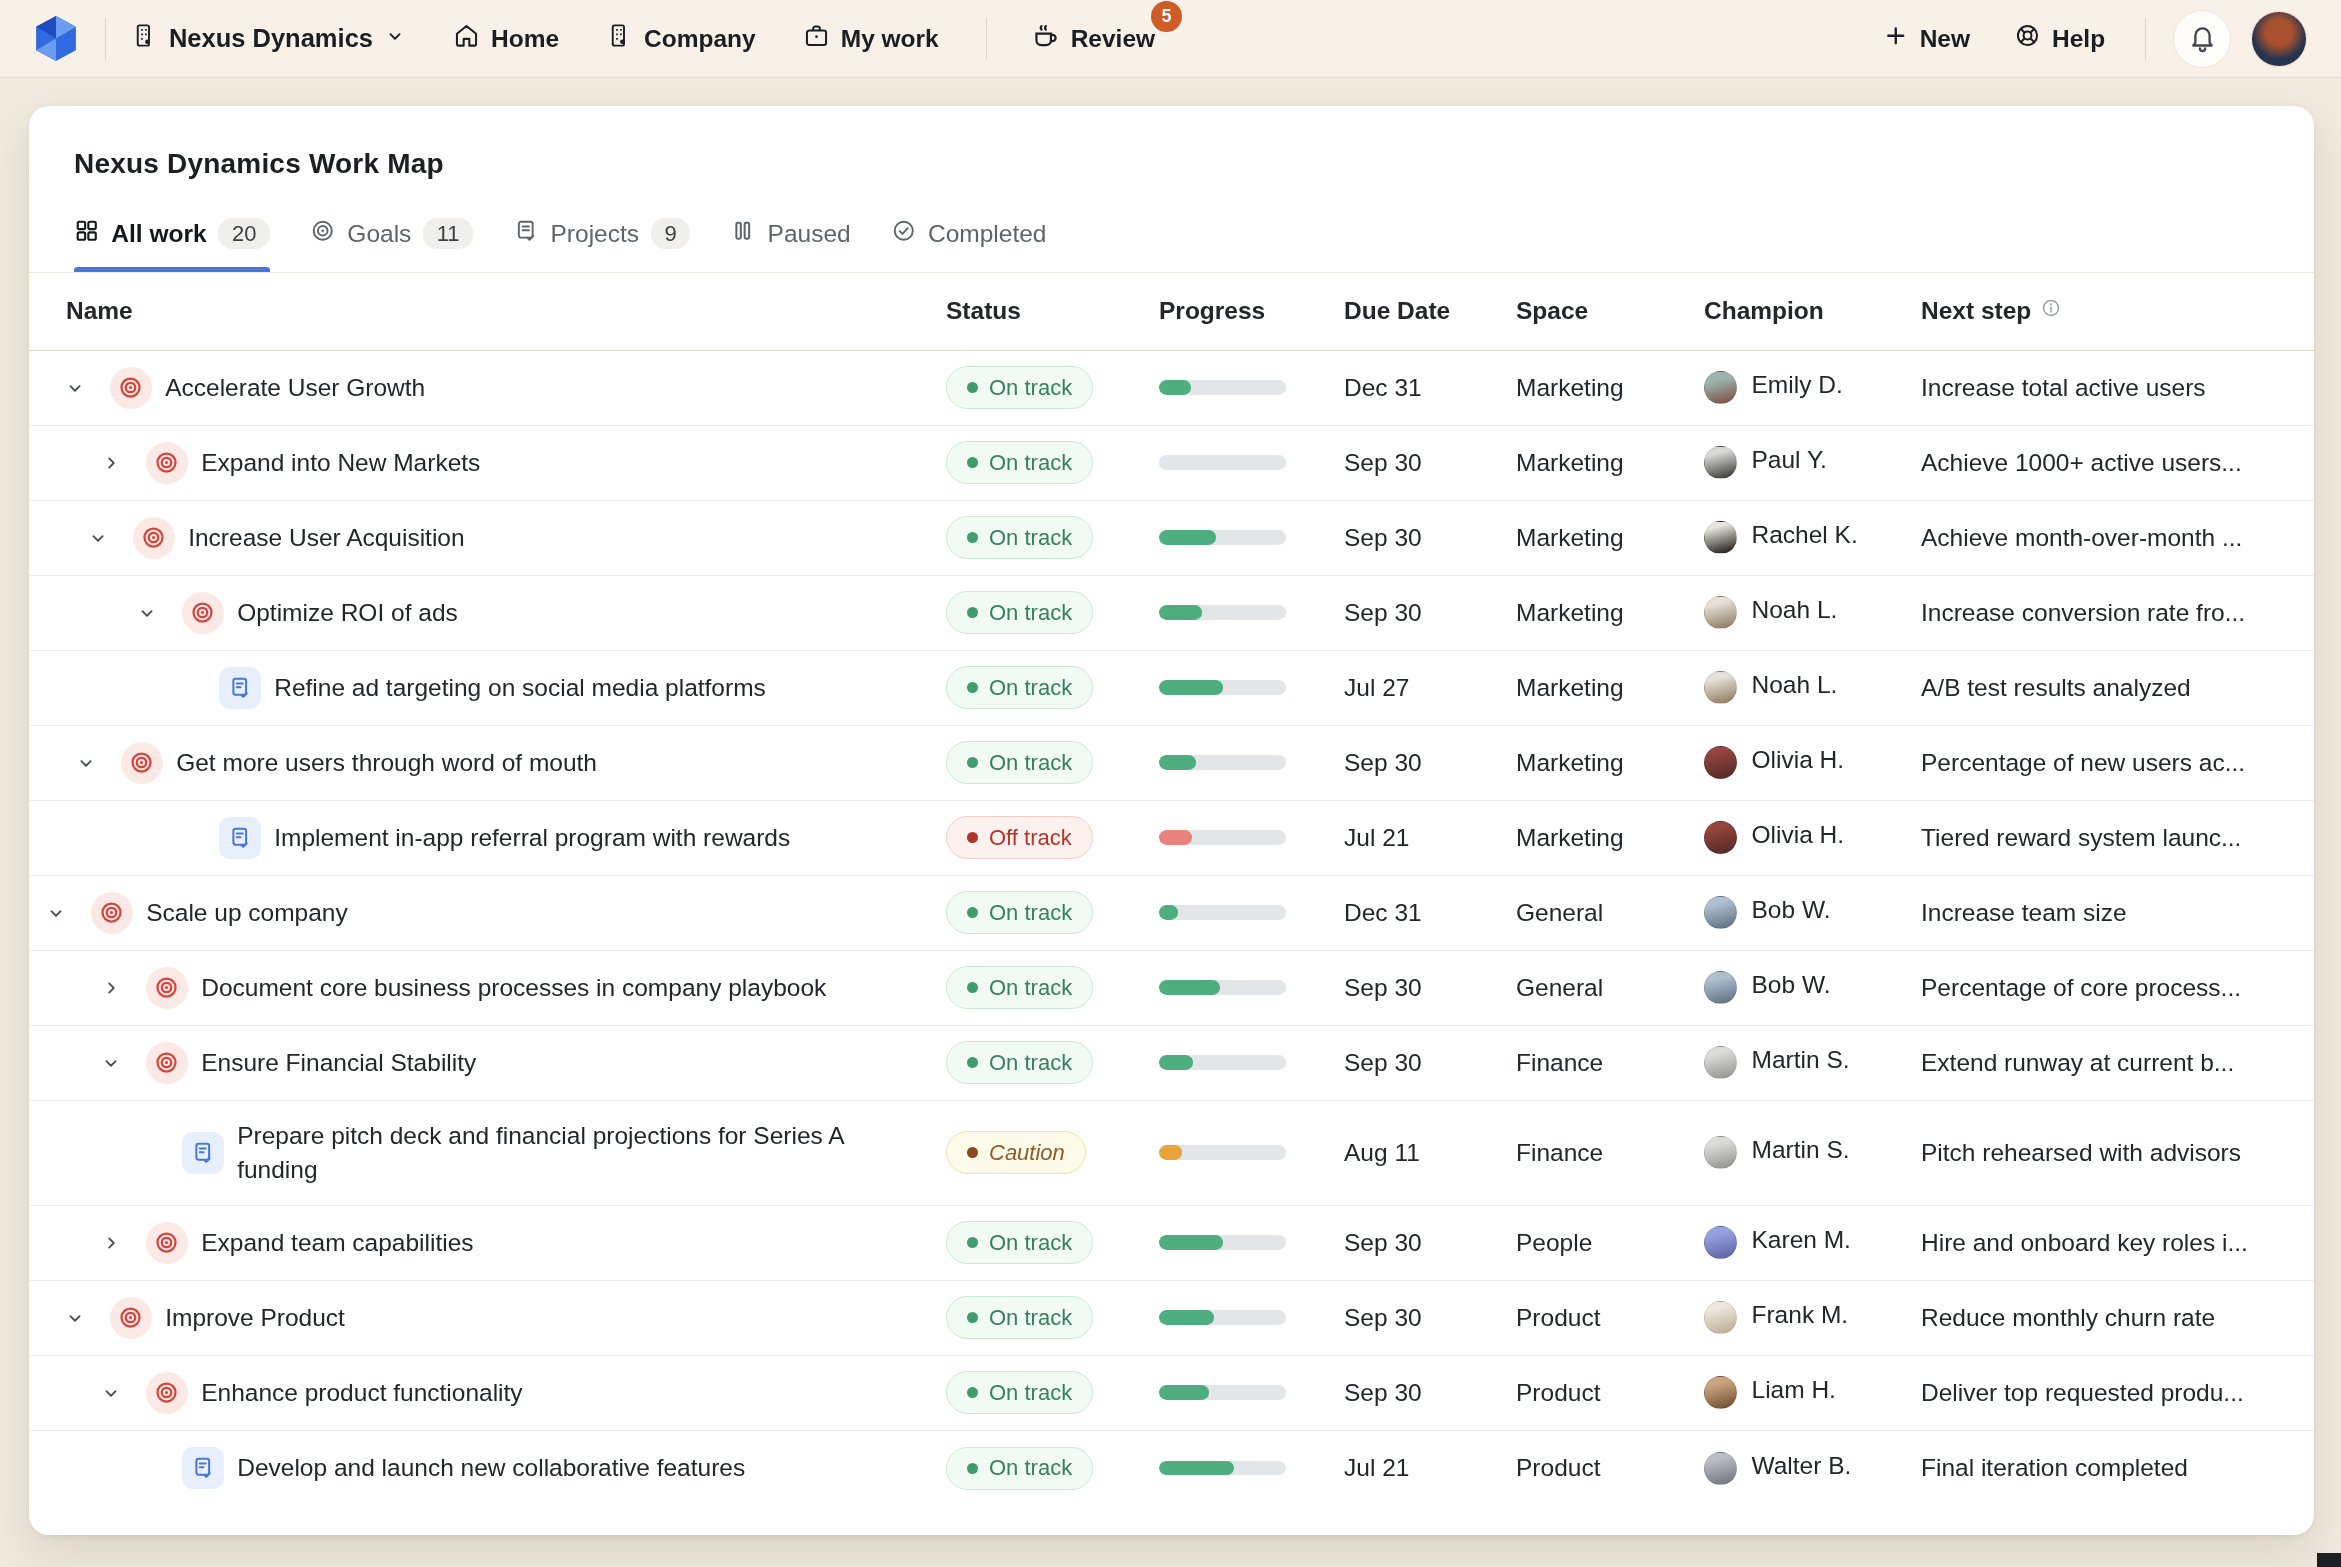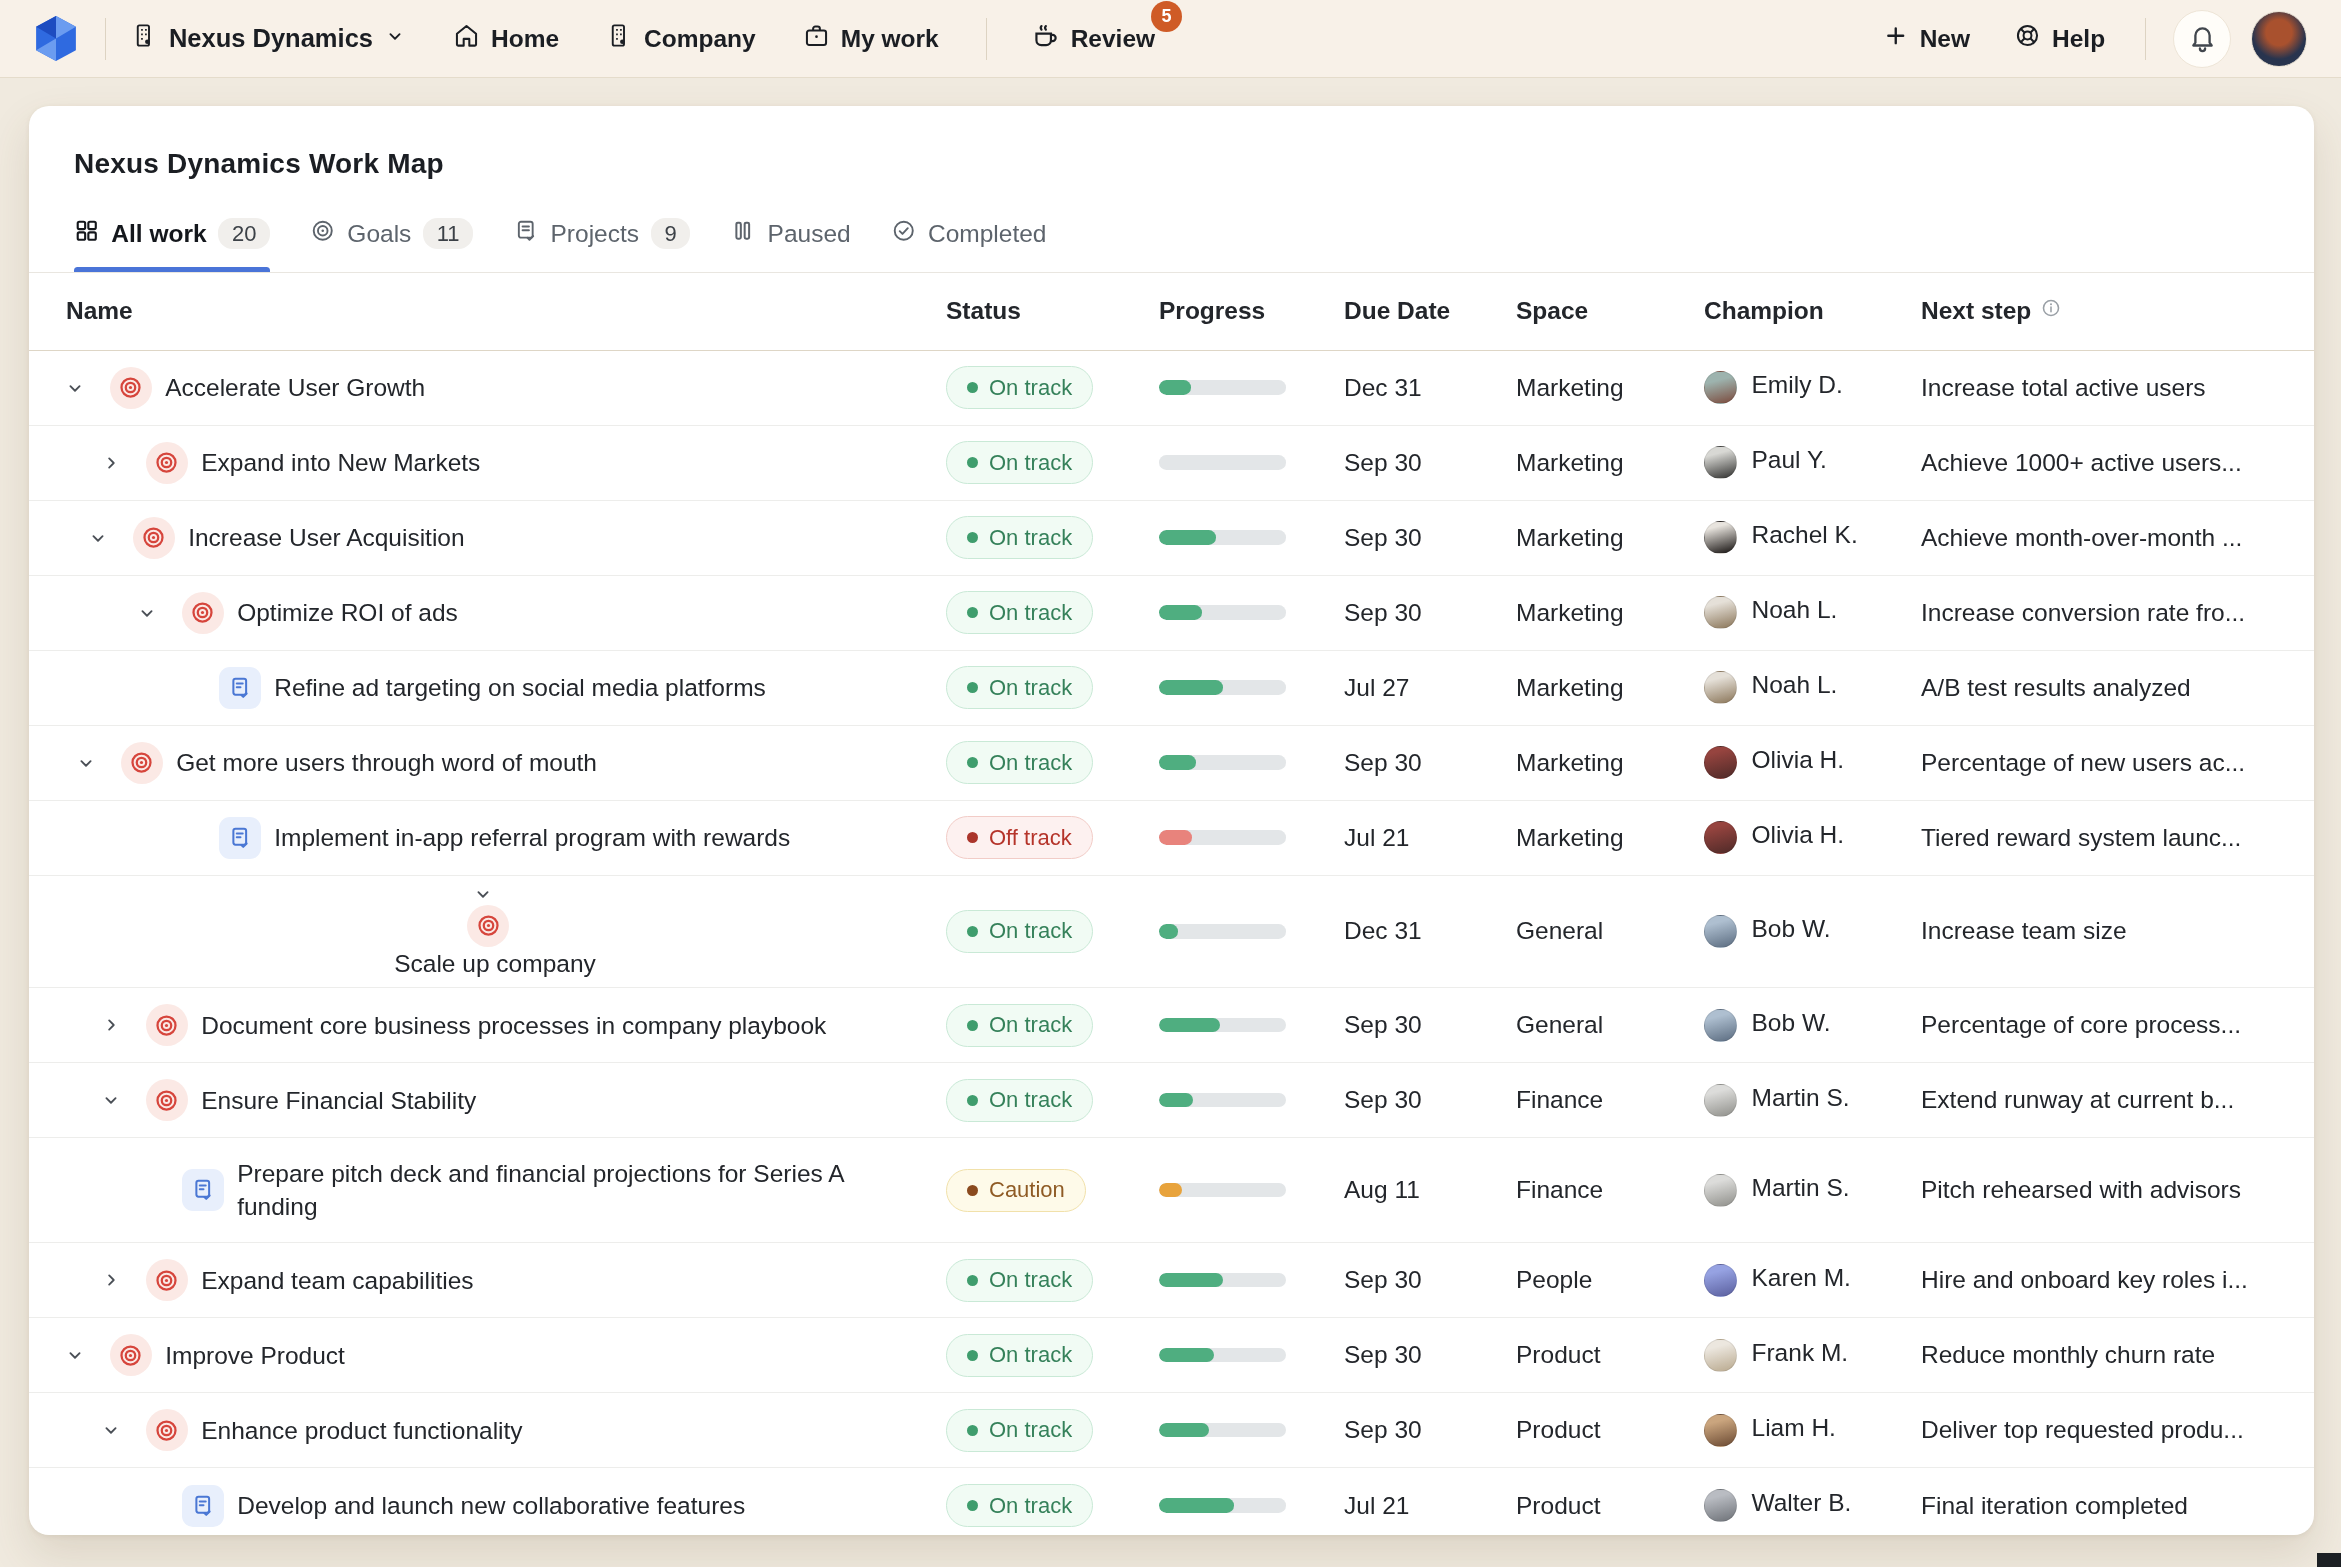--- a/index.html
+++ b/index.html
@@ -83,21 +83,21 @@
   .row-icon.goal { background:#fbe9e5; }
   .row-icon.project { background:#e8effc; border-radius:11px; }
   .row-title { line-height:1.35; }
 
   .pill { display:inline-flex; align-items:center; gap:11px; height:43px; padding:0 20px; border-radius:22px; font-size:22px; font-weight:500; }
   .pill .dot { width:11px; height:11px; border-radius:50%; }
   .pill.on { background:#f1fbf4; border:0.9px solid #c9e9d6; color:#35815a; }
   .pill.on .dot { background:#3f9d6d; }
   .pill.off { background:#fdf1f0; border:0.9px solid #f2ccc7; color:#b5342a; }
   .pill.off .dot { background:#ab352b; }
-  .pill.caution { background:#fefae9; border:0.9px solid #f1e1aa; color:#8f5b25; }
+  .pill.caution { background:#fefae9; border:0.9px solid #f1e1aa; color:#8f5b25;font-style:italic; }
   .pill.caution .dot { background:#8a4a1e; }
 
   .track { width:127px; height:14.5px; border-radius:7.3px; background:#e3e6e8; overflow:hidden; }
   .fill { height:100%; border-radius:7.3px; }
   .fill.on { background:#4fae80; }
   .fill.off { background:#e8837c; }
   .fill.caution { background:#e8a33c; }
 
   .champ-cell { display:flex; align-items:flex-start; gap:14.5px; }
   .avatar { width:33px; height:33px; border-radius:50%; flex:none; border:0.9px solid rgba(0,0,0,.08); }
@@ -506,21 +506,21 @@
     <div class="cell due">Jul 21</div>
     <div class="cell space">Marketing</div>
     <div class="cell champ-cell">
           <span class="avatar av-olivia"></span>
           <span class="champ-name">Olivia H.</span>
         </div>
     <div class="cell next-cell">Tiered reward system launc...</div>
   </div>
 
   <div class="grid-row row">
-    <div class="cell name-cell" style="padding-left: 35px; flex-direction: column;">
+    <div class="cell name-cell" style="padding-left: 16px;">
       <span class="chev">
             <svg width="22" height="22" viewBox="0 0 24 24" fill="none" stroke="#4a4f56" stroke-width="2" stroke-linecap="round" stroke-linejoin="round">
               <polyline points="7,10 12,15 17,10"></polyline>
             </svg>
           </span>
       <span class="row-icon goal">
             <svg width="27" height="27" viewBox="0 0 24 24" fill="none" stroke="#d6453c" stroke-width="2">
               <circle cx="12" cy="12" r="8"></circle>
               <circle cx="12" cy="12" r="4.2"></circle>
               <circle cx="12" cy="12" r="1.4" fill="#d6453c" stroke="none"></circle>

